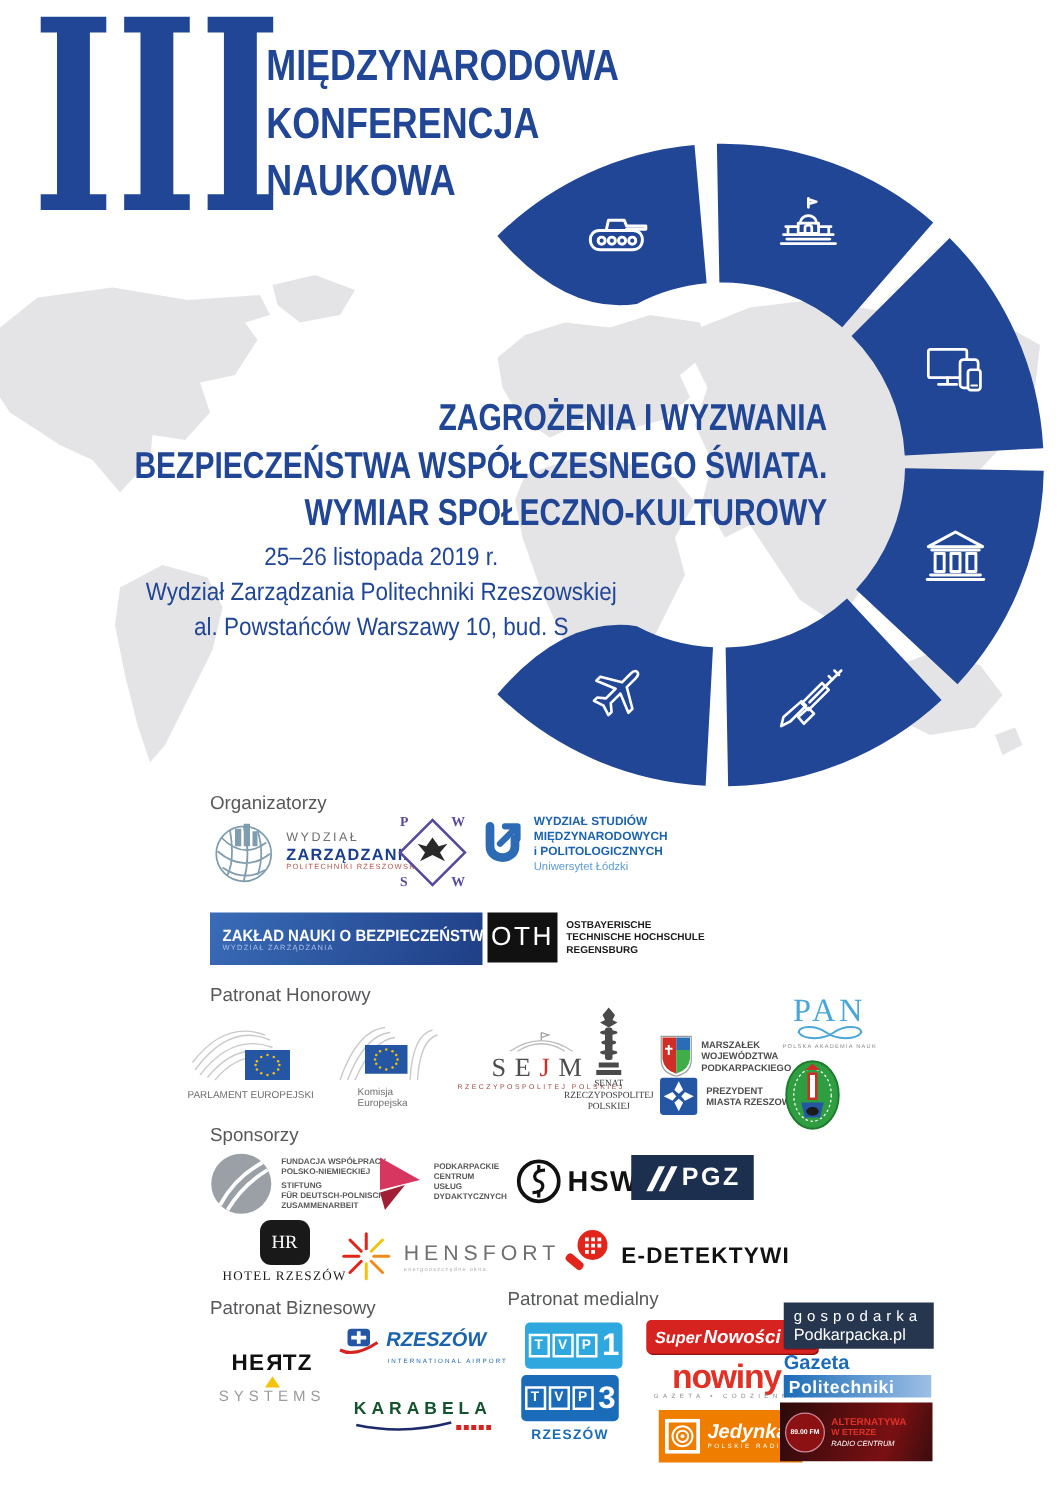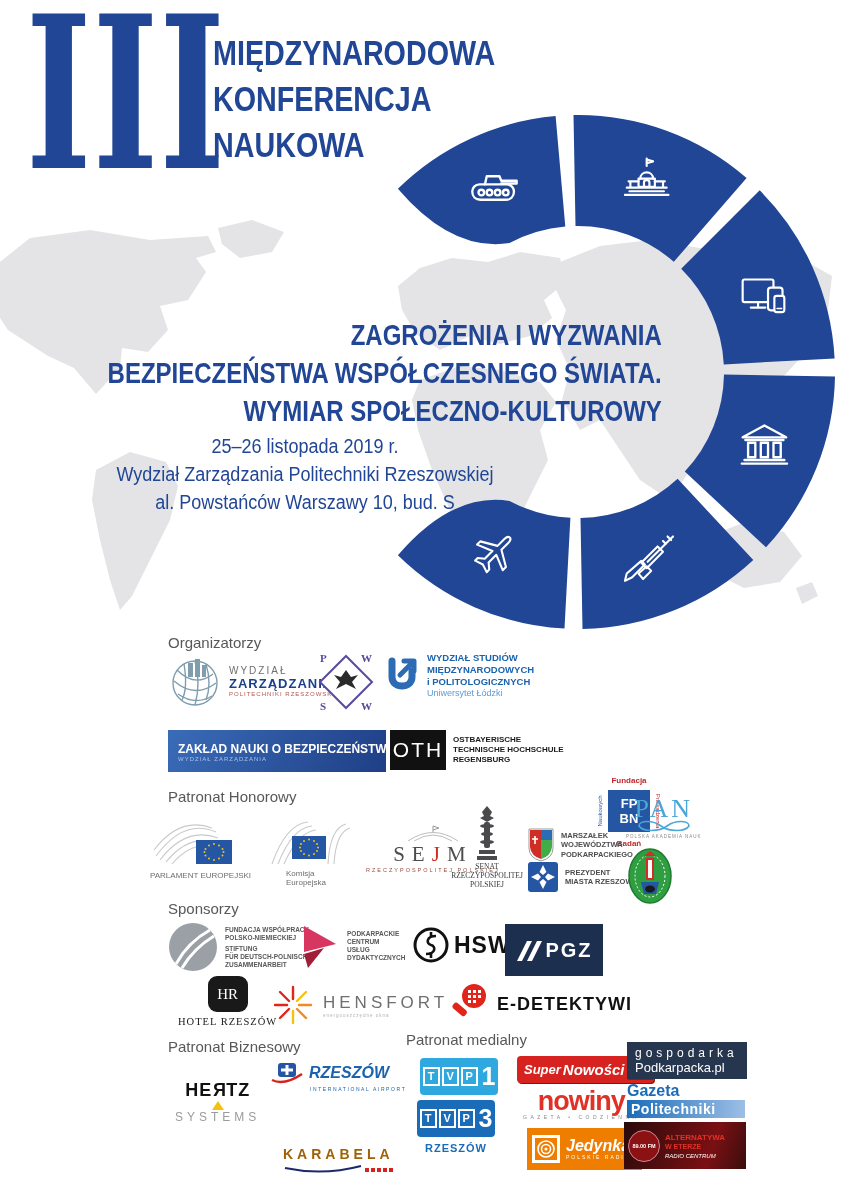--- a/index.html
+++ b/index.html
@@ -66,40 +66,40 @@
   .sejm-j{color:#d02e26;}
   .sejm-sub{font-size:5.5px;color:#9d4a42;letter-spacing:2px;}
   .senat-t{font-family:"Liberation Serif",serif;font-size:7.5px;color:#3a3a3c;
            text-align:center;line-height:9px;}
   .crest-t{font-size:7.5px;font-weight:bold;color:#4d4d4f;line-height:9.5px;}
   .pan-n{font-family:"Liberation Serif",serif;font-size:26px;color:#4ba6d8;letter-spacing:3px;}
   .pan-sub{font-size:4.5px;color:#8a8a8a;letter-spacing:1px;}
   
   .fwpn-t,.pcud-t{font-size:6.5px;font-weight:bold;color:#58585a;line-height:8px;}
   .hsw-n{font-size:23px;font-weight:800;color:#111;letter-spacing:1px;}
-  .pgz{width:98px;height:52px;background:#1c2f4e;display:flex;align-items:center;
+  .pgz{width:98px;height:36px;background:#1c2f4e;display:flex;align-items:center;
        justify-content:center;gap:0;}
   .pgz-n{color:#fff;font-size:20px;font-weight:bold;letter-spacing:2px;}
   .hr-sq{width:40px;height:36px;background:#191919;border-radius:9px;color:#fff;
          font-family:"Liberation Serif",serif;font-size:15px;display:flex;align-items:center;
          justify-content:center;}
   .hotel-n{font-family:"Liberation Serif",serif;font-size:10.5px;color:#1a1a1a;
            letter-spacing:1px;margin-top:4px;}
   .hens-n{font-size:17px;color:#6f6f71;letter-spacing:4px;}
   .hens-sub{font-size:4.5px;color:#b0b0b0;letter-spacing:1px;}
   .edet-n{font-size:18px;font-weight:800;color:#111;letter-spacing:1px;}
   
   .hertz-n{font-size:18px;font-weight:800;color:#111;letter-spacing:1px;}
   .hertz-r{display:inline-block;transform:scaleX(-1);}
   .hertz-tri{width:0;height:0;border-left:6px solid transparent;border-right:6px solid transparent;
              border-bottom:9px solid #f4c20d;margin:0 auto;}
   .hertz-sub{font-size:12px;color:#9b9b9b;letter-spacing:4px;text-align:center;}
   .airp-n{font-size:16px;font-weight:bold;font-style:italic;color:#1b63ad;}
   .airp-sub{font-size:5px;color:#1b63ad;letter-spacing:1.6px;}
-  .kara-n{font-size:14px;font-weight:bold;color:#a16207;letter-spacing:4px;margin-top:28px;}
+  .kara-n{font-size:14px;font-weight:bold;color:#14532d;letter-spacing:4px;}
   
   .tvp{width:78px;height:37px;border-radius:4px;display:flex;align-items:center;
        justify-content:center;gap:4px;}
   .tvp1{background:#2fa8e0;}
   .tvp3{background:#1b6cb8;}
   .tvp-box{display:flex;gap:2px;}
   .tvp-box span{display:block;width:13px;height:15px;border:2px solid #fff;color:#fff;
                 font-size:11px;font-weight:bold;text-align:center;line-height:15px;}
   .tvp-num{color:#fff;font-size:25px;font-weight:800;}
   .tvp-sub{font-size:11px;font-weight:bold;color:#1b6cb8;letter-spacing:1px;}
@@ -300,30 +300,20 @@
       <div class="oth-box">
         <span>OTH</span>
       </div>
       <div class="col">
         <span class="t oth-t">OSTBAYERISCHE</span>
         <span class="t oth-t">TECHNISCHE HOCHSCHULE</span>
         <span class="t oth-t">REGENSBURG</span>
       </div>
     </div>
 
-    <div class="abs fpbn" style="left:594px;top:716px">
-      <span class="fpbn-top">Fundacja</span>
-      <div class="fpbn-sq">
-        <span>FP</span>
-        <span>BN</span>
-      </div>
-      <span class="fpbn-r">Prowadzenia</span>
-      <span class="fpbn-l">Naukowych</span>
-      <span class="fpbn-bot">Badań</span>
-    </div>
 
     <div class="abs sec-h" style="left:168px;top:788px">Patronat Honorowy</div>
 
     <div class="abs col" style="left:150px;top:816px">
       <svg width="92" height="52">
         <g stroke="#c9c9c9" fill="none" stroke-width="1.1">
           <path d="M6,40 Q34,2 66,16 M10,44 Q36,10 68,22 M16,46 Q40,16 70,28 M4,34 Q30,0 62,12 M22,48 Q44,22 70,33"></path>
         </g>
         <rect x="46" y="24" width="36" height="24" fill="#2456a4"></rect>
         <g fill="#f4c20d">

